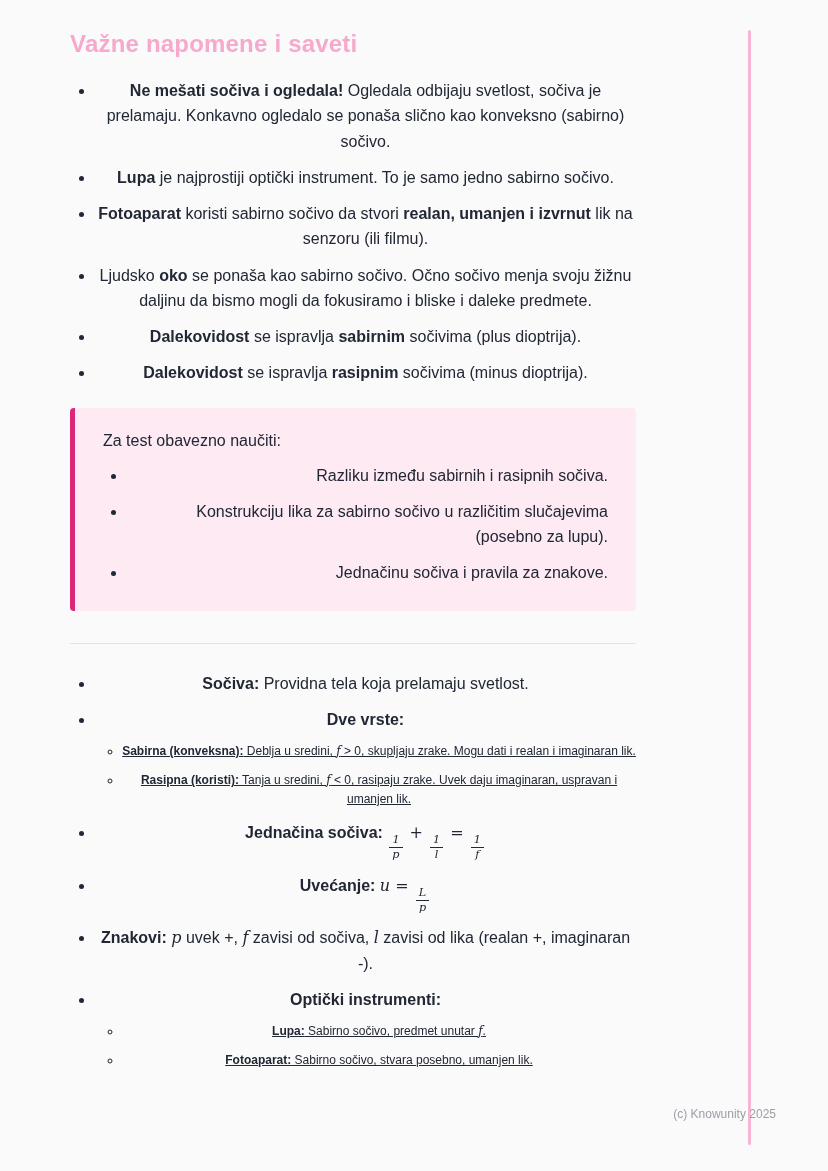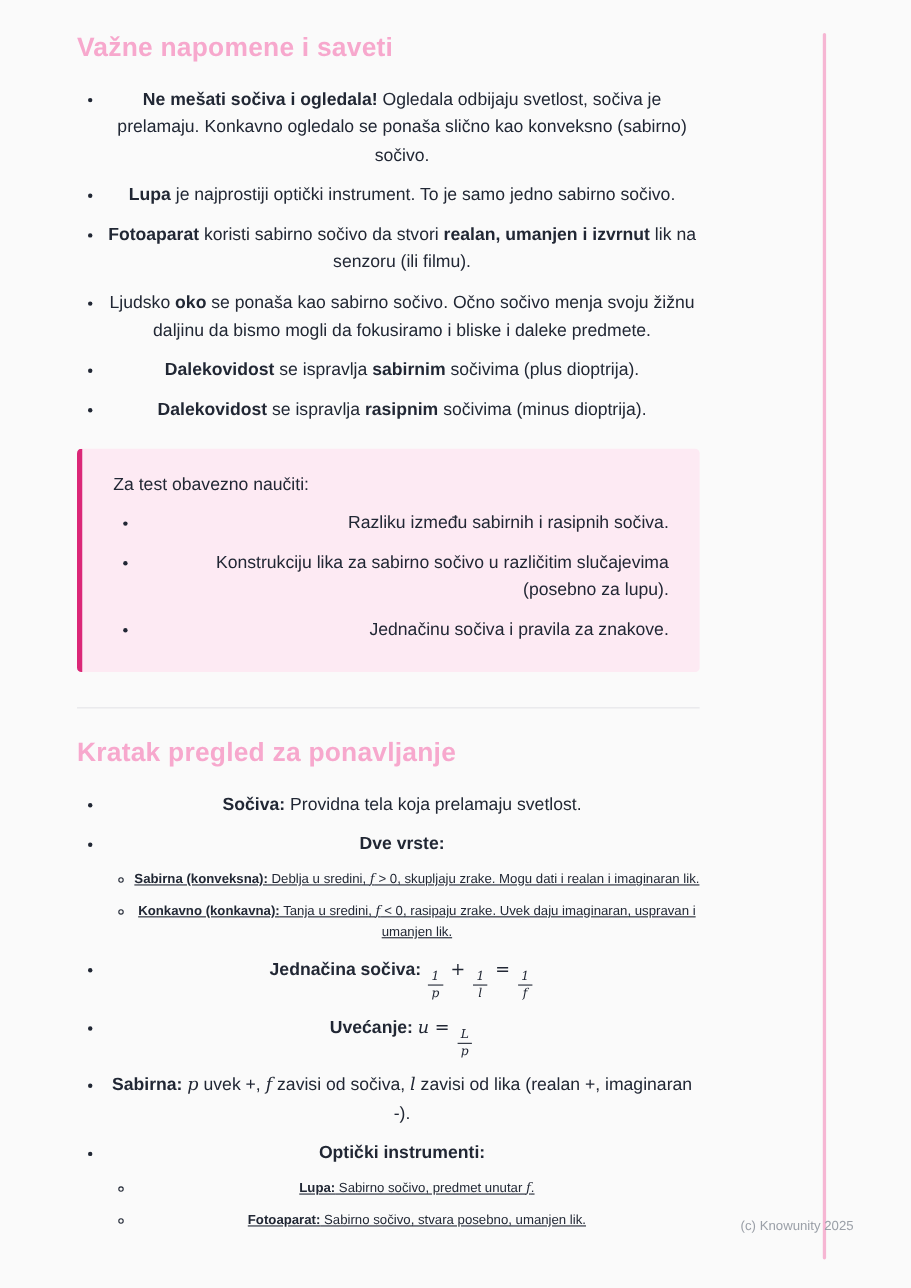--- a/index.html
+++ b/index.html
@@ -129,46 +129,45 @@
     <p class="callout-title">Za test obavezno naučiti:</p>
     <ul>
       <li><span><span>Razliku između sabirnih i rasipnih sočiva.</span></span></li>
       <li><span><span>Konstrukciju lika za sabirno sočivo u različitim slučajevima (posebno za lupu).</span></span></li>
       <li><span><span>Jednačinu sočiva i pravila za znakove.</span></span></li>
     </ul>
   </div>
 
   <hr class="divider">
 
-  <h1 class="section-title">Kratak pregled za ponavljanje</h1>
 
   <ul class="main-list">
     <li><span><span class="b">Sočiva:</span><span> Providna tela koja prelamaju svetlost.</span></span></li>
     <li>
       <span><span class="b">Dve vrste:</span></span>
       <ul class="sub-list">
         <li><span><span class="b">Sabirna (konveksna):</span><span> Deblja u sredini, </span><span class="math">f</span><span> &gt; 0, skupljaju zrake. Mogu dati i realan i imaginaran lik.</span></span></li>
-        <li><span><span class="b">Konkavno (konkavna):</span><span> Tanja u sredini, </span><span class="math">f</span><span> &lt; 0, rasipaju zrake. Uvek daju imaginaran, uspravan i umanjen lik.</span></span></li>
+        <li><span><span class="b">Rasipna (koristi):</span><span> Tanja u sredini, </span><span class="math">f</span><span> &lt; 0, rasipaju zrake. Uvek daju imaginaran, uspravan i umanjen lik.</span></span></li>
       </ul>
     </li>
     <li><span><span class="b">Jednačina sočiva:</span><span> </span><span class="frac">
             <span class="num">1</span>
             <span class="den">p</span>
           </span><span class="math"> + </span><span class="frac">
             <span class="num">1</span>
             <span class="den">l</span>
           </span><span class="math"> = </span><span class="frac">
             <span class="num">1</span>
             <span class="den">f</span>
           </span></span></li>
     <li><span><span class="b">Uvećanje:</span><span> </span><span class="math">u</span><span class="math"> = </span><span class="frac">
             <span class="num">L</span>
             <span class="den">p</span>
           </span></span></li>
-    <li><span><span class="b">Sabirna:</span><span> </span><span class="math">p</span><span> uvek +, </span><span class="math">f</span><span> zavisi od sočiva, </span><span class="math">l</span><span> zavisi od lika (realan +, imaginaran -).</span></span></li>
+    <li><span><span class="b">Znakovi:</span><span> </span><span class="math">p</span><span> uvek +, </span><span class="math">f</span><span> zavisi od sočiva, </span><span class="math">l</span><span> zavisi od lika (realan +, imaginaran -).</span></span></li>
     <li>
       <span><span class="b">Optički instrumenti:</span></span>
       <ul class="sub-list">
         <li><span><span class="b">Lupa:</span><span> Sabirno sočivo, predmet unutar </span><span class="math">f</span><span>.</span></span></li>
         <li><span><span class="b">Fotoaparat:</span><span> Sabirno sočivo, stvara posebno, umanjen lik.</span></span></li>
 
       </ul>
     </li>
   </ul>
 

